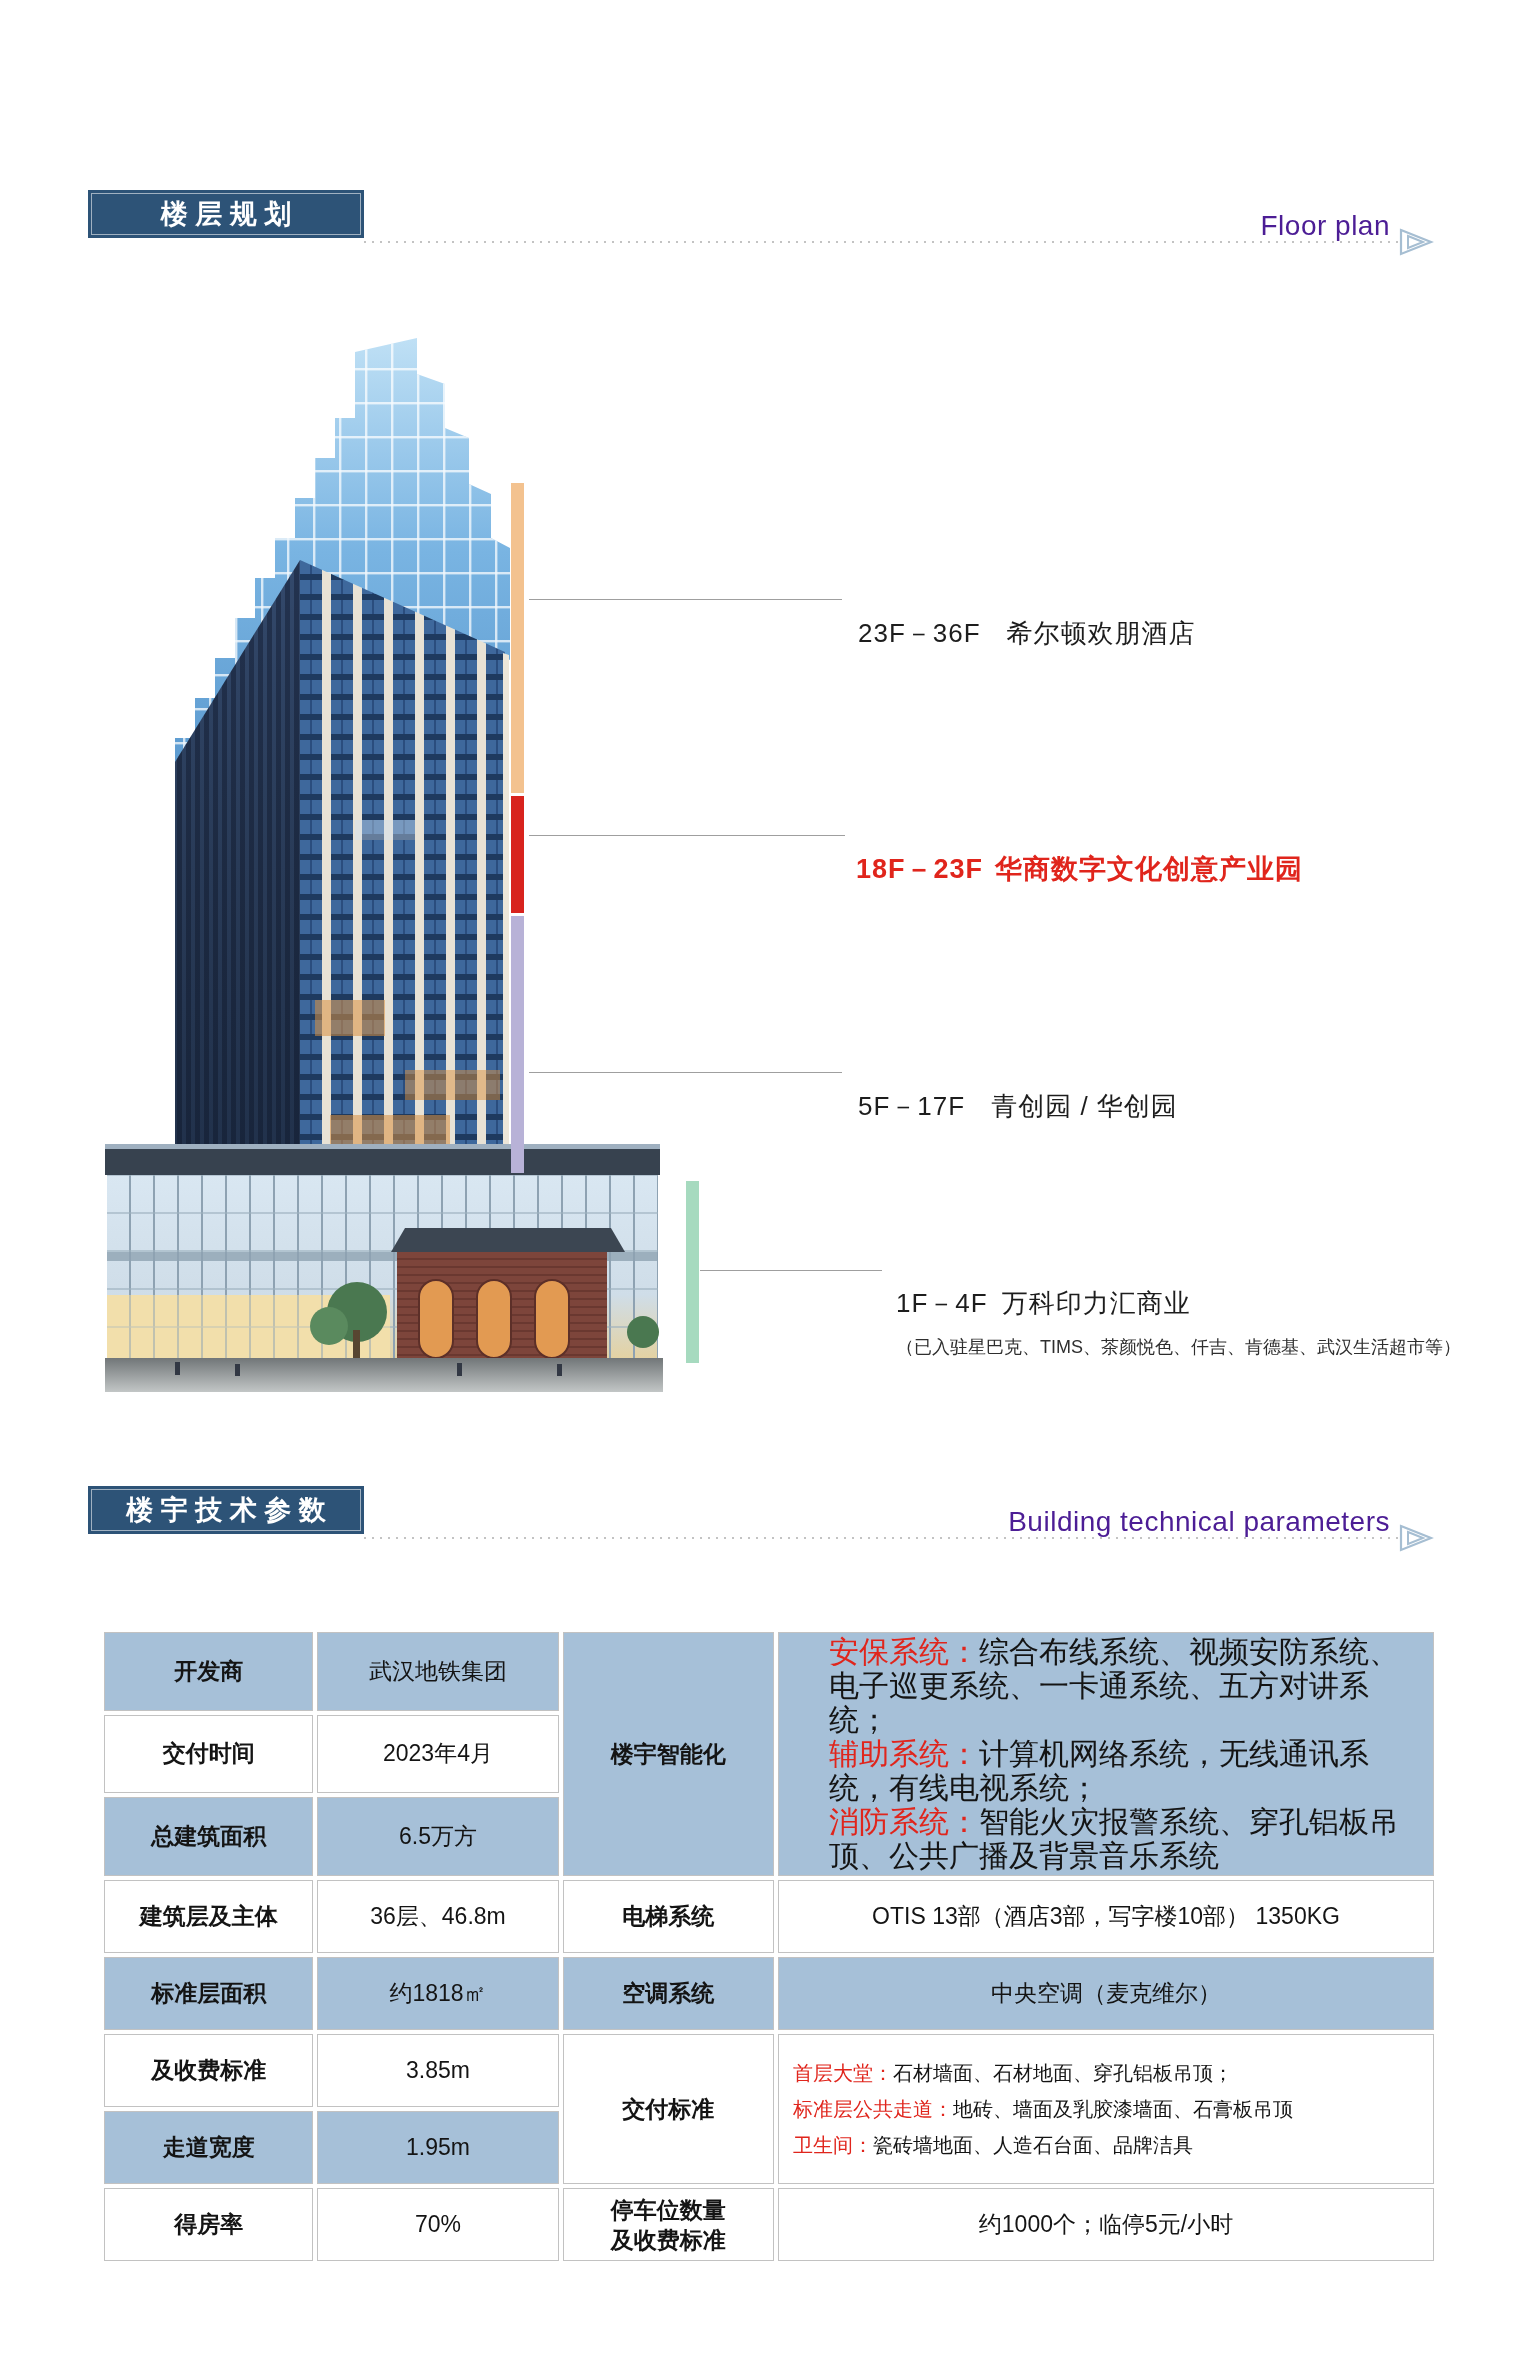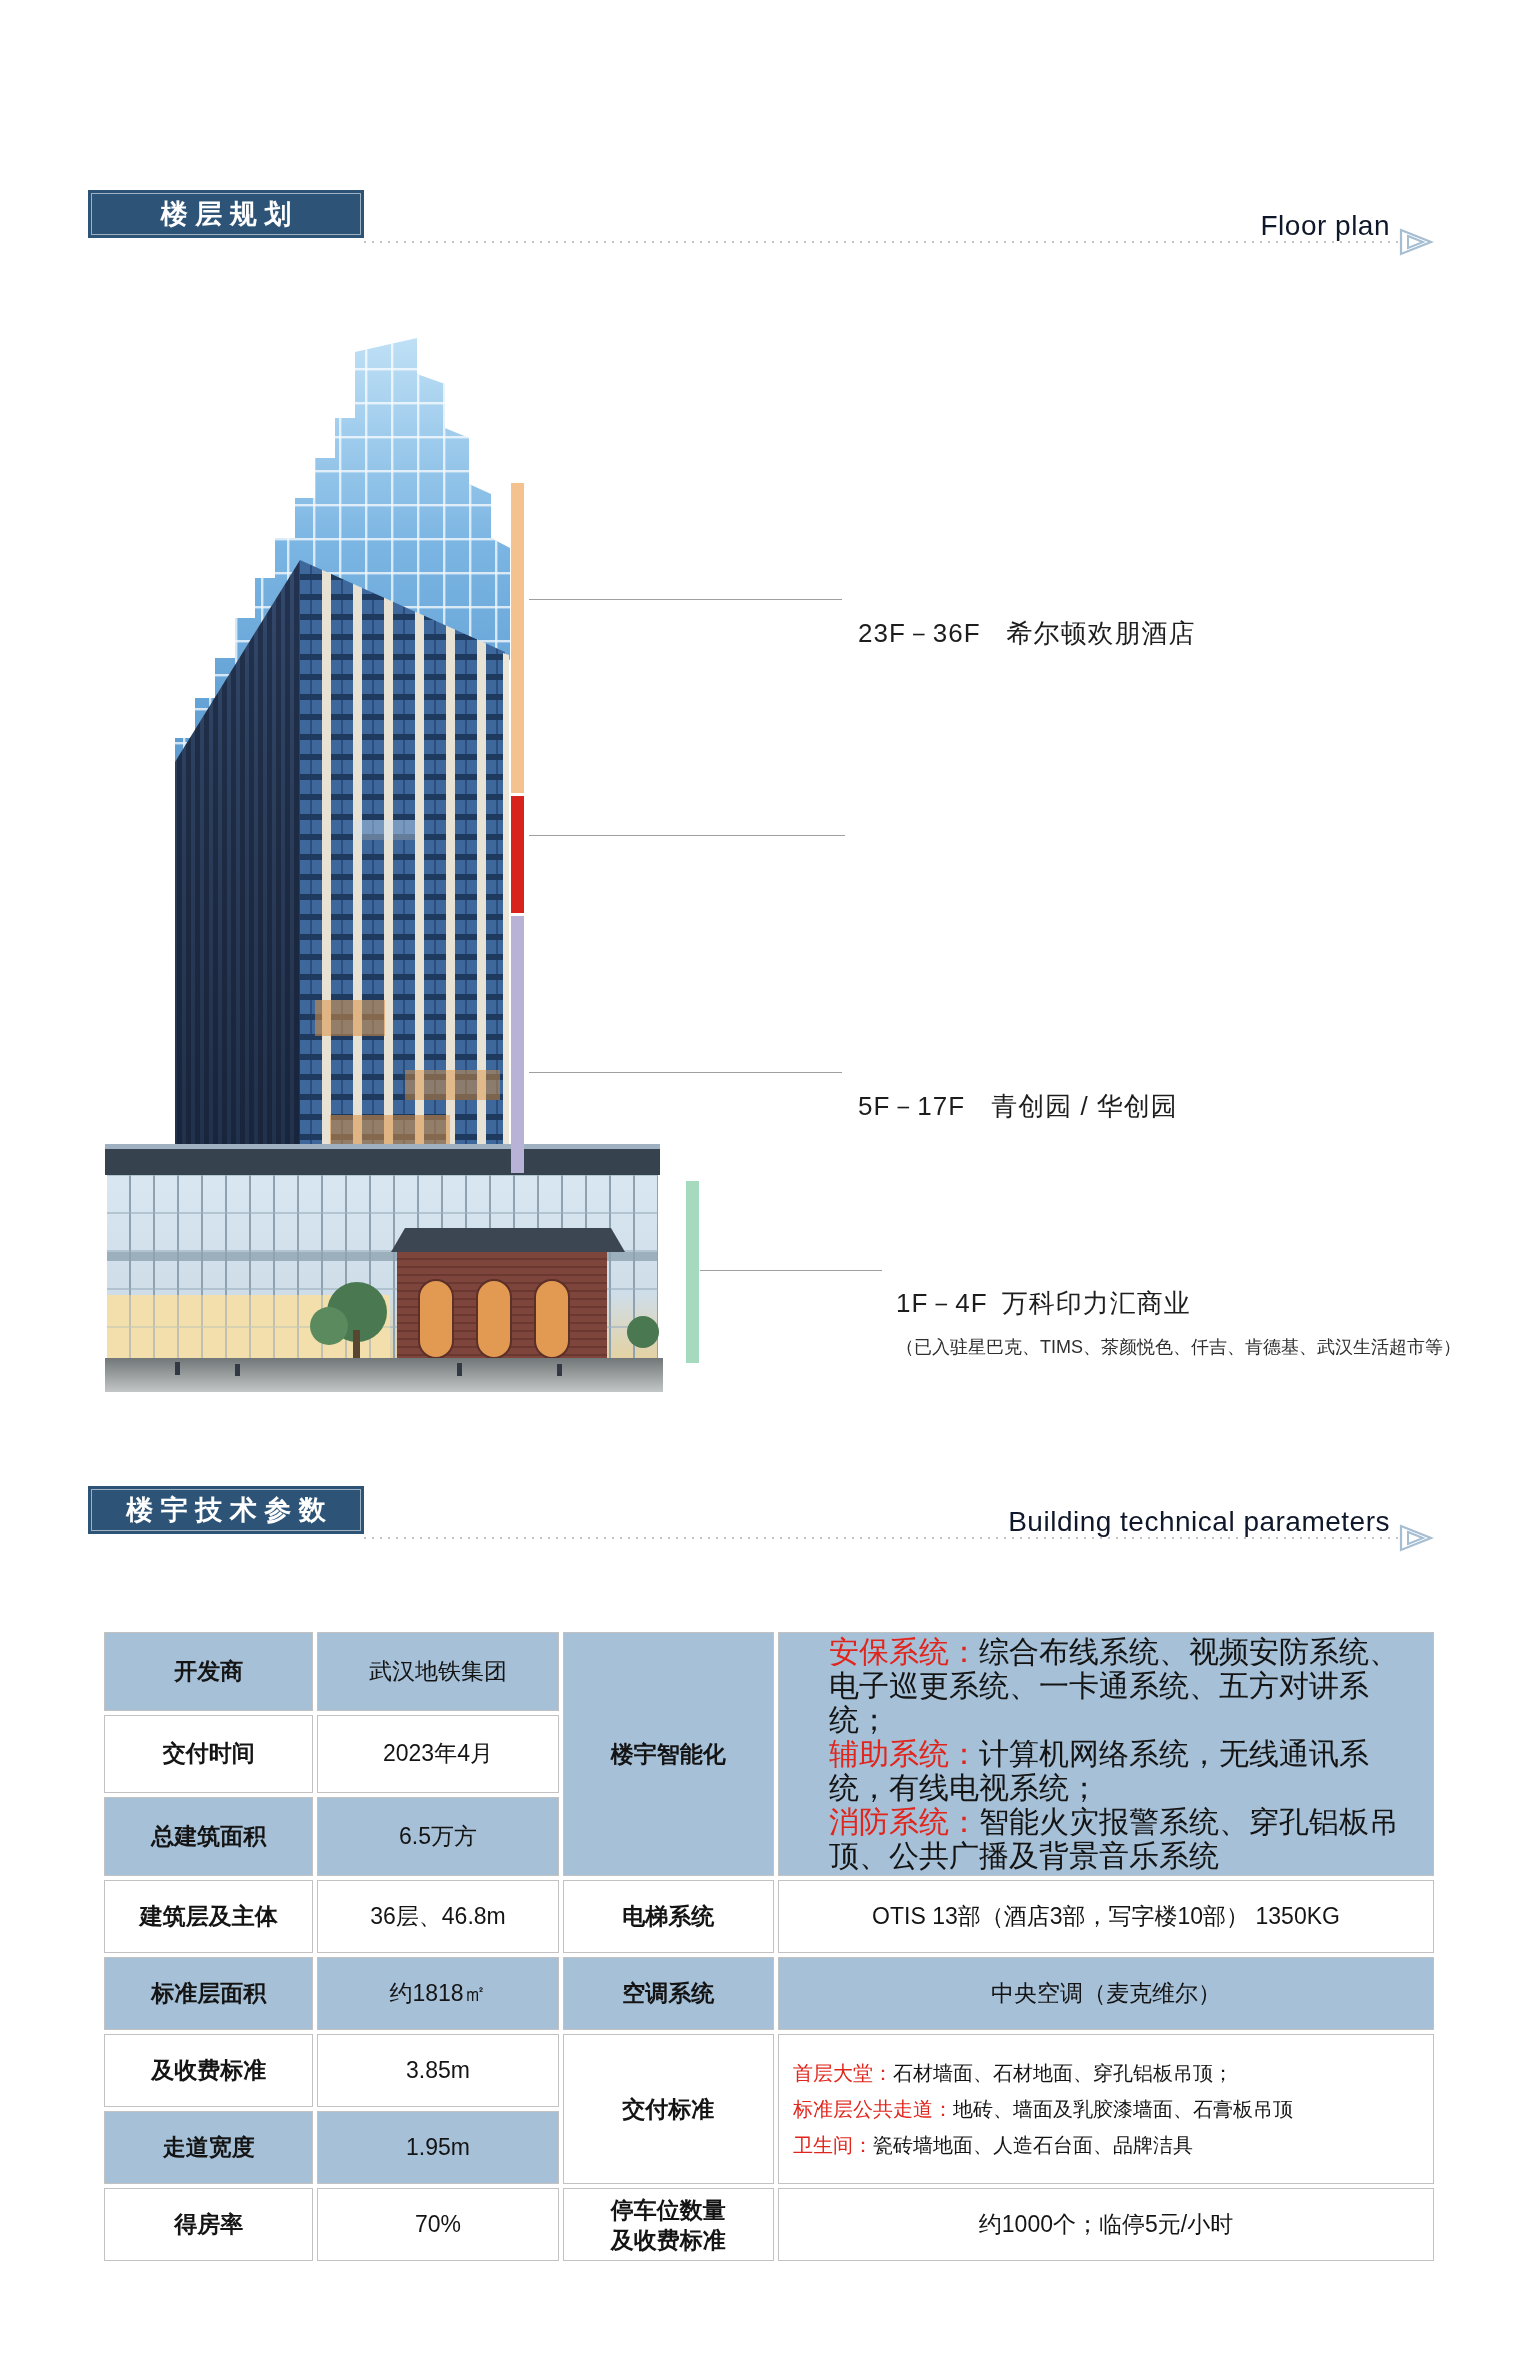--- a/index.html
+++ b/index.html
@@ -3,21 +3,21 @@
 <meta charset="utf-8">
 <style>
   html,body{margin:0;padding:0;background:#ffffff;}
   body{font-family:"Liberation Sans","DejaVu Sans",sans-serif;}
   #page{position:relative;width:1536px;height:2364px;background:#ffffff;overflow:hidden;}
 
   
   .sec-box{position:absolute;left:88px;width:276px;height:48px;background:#2d5377;
     color:#ffffff;font-weight:bold;font-size:27px;display:flex;align-items:center;justify-content:center;
     box-shadow:inset 0 0 0 3px #2d5377, inset 0 0 0 4px rgba(255,255,255,.55);}
-  .sec-en{position:absolute;left:860px;width:530px;text-align:right;color:#0f172a;
+  .sec-en{position:absolute;left:860px;width:530px;text-align:right;color:#4c1d95;
     font-size:28px;font-weight:400;letter-spacing:.5px;white-space:nowrap;}
   .dotline{position:absolute;height:2px;
     background:repeating-linear-gradient(90deg,#c3c3c3 0 2px,transparent 2px 8px);}
   .arrow{position:absolute;}
 
   
   .floorbar{position:absolute;width:13px;}
   #bar1{left:511px;top:483px;height:310px;background:#f3c28f;}
   #bar2{left:511px;top:796px;height:117px;background:#d8231d;}
   #bar3{left:511px;top:916px;height:257px;background:#b8b2d7;}
@@ -165,20 +165,23 @@
   <div class="floorbar" id="bar3"></div>
   <div class="floorbar" id="bar4"></div>
 
   <div class="leader" id="ld1"></div>
   <div class="leader" id="ld2"></div>
   <div class="leader" id="ld3"></div>
   <div class="leader" id="ld4"></div>
 
   <div class="anno" id="anno1" style="left:858px;top:584px;">
     <span class="rng">23F－36F</span><span>希尔顿欢朋酒店</span>
+  </div>
+  <div class="anno" id="anno2" style="left:856px;top:819px;">
+    <span class="rng">18F－23F</span><span>华商数字文化创意产业园</span>
   </div>
   <div class="anno" id="anno3" style="left:858px;top:1057px;">
     <span class="rng">5F－17F</span><span>青创园 / 华创园</span>
   </div>
   <div class="anno" id="anno4" style="left:896px;top:1254px;">
     <div>
       <span class="rng">1F－4F</span><span>万科印力汇商业</span>
     </div>
     <div class="anno-sub">（已入驻星巴克、TIMS、茶颜悦色、仟吉、肯德基、武汉生活超市等）</div>
   </div>

